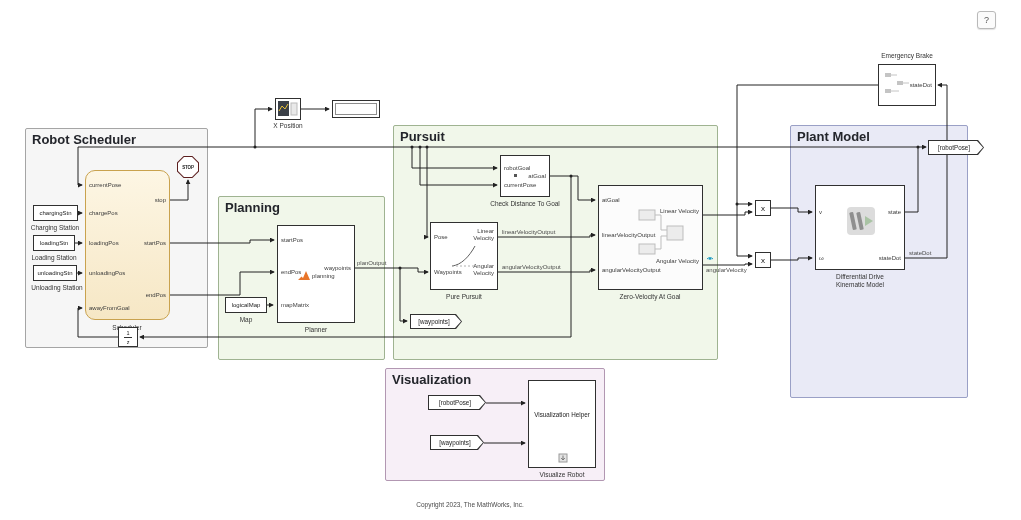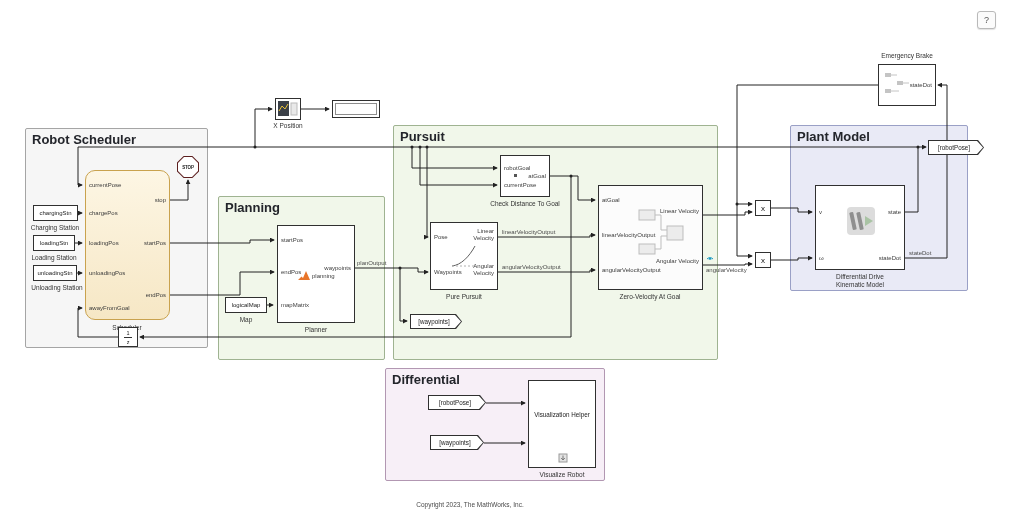--- a/index.html
+++ b/index.html
@@ -36,25 +36,25 @@
 
   <div class="region" style="left:25px;top:128px;width:183px;height:220px;background:#f6f6f6;border:1px solid #a5a5a5;">
     <div class="rt">Robot Scheduler</div>
   </div>
   <div class="region" style="left:218px;top:196px;width:167px;height:164px;background:#f1f7ea;border:1px solid #9fb391;">
     <div class="rt">Planning</div>
   </div>
   <div class="region" style="left:393px;top:125px;width:325px;height:235px;background:#f1f7ea;border:1px solid #9fb391;">
     <div class="rt">Pursuit</div>
   </div>
-  <div class="region" style="left:790px;top:125px;width:178px;height:166px;background:#e9eaf6;border:1px solid #9aa0c6;">
+  <div class="region" style="left:790px;top:125px;width:178px;height:273px;background:#e9eaf6;border:1px solid #9aa0c6;">
     <div class="rt">Plant Model</div>
   </div>
   <div class="region" style="left:385px;top:368px;width:220px;height:113px;background:#f7eff7;border:1px solid #b297b2;">
-    <div class="rt">Differential</div>
+    <div class="rt">Visualization</div>
   </div>
 
   <svg class="wires" width="1021" height="520">
     <defs>
       <marker id="ah" markerWidth="5" markerHeight="5" viewBox="0 0 6 6" refX="5" refY="3" orient="auto">
         <path d="M0,0 L6,3 L0,6 Z" fill="#222"></path>
       </marker>
     </defs>
     <g stroke="#222" stroke-width="1" fill="none">
       <polyline points="905,212 918,212 918,147 78,147 78,185 82,185" marker-end="url(#ah)"></polyline>

